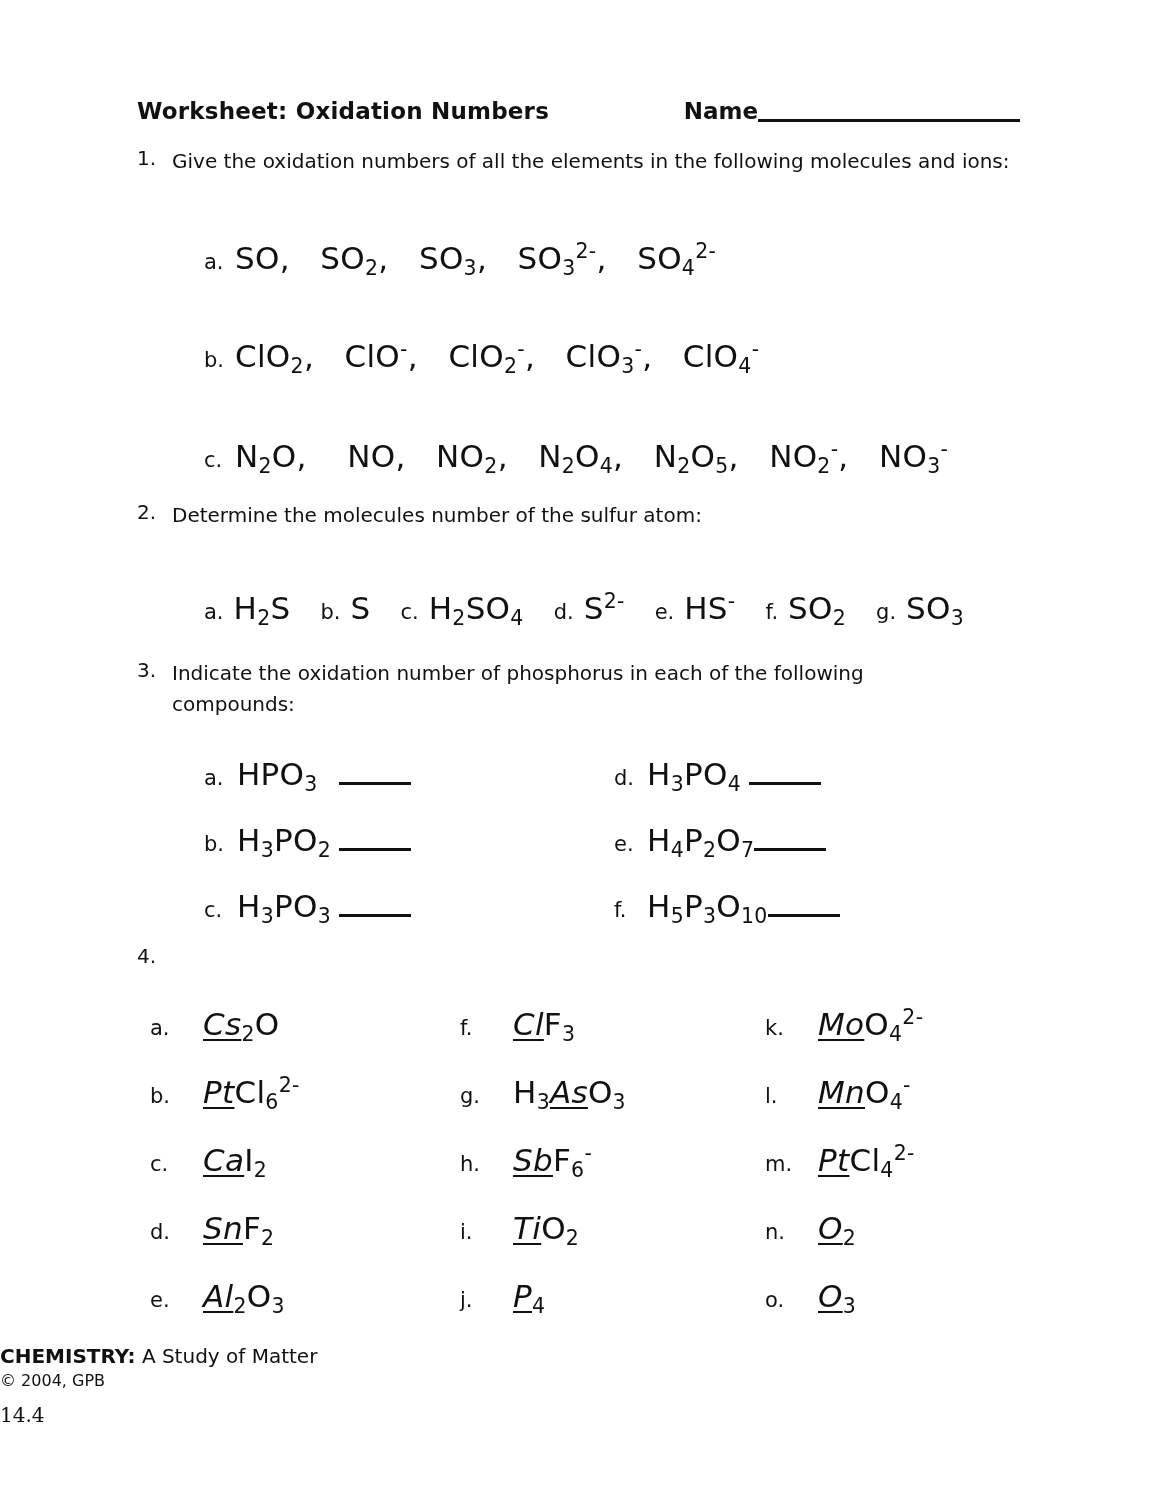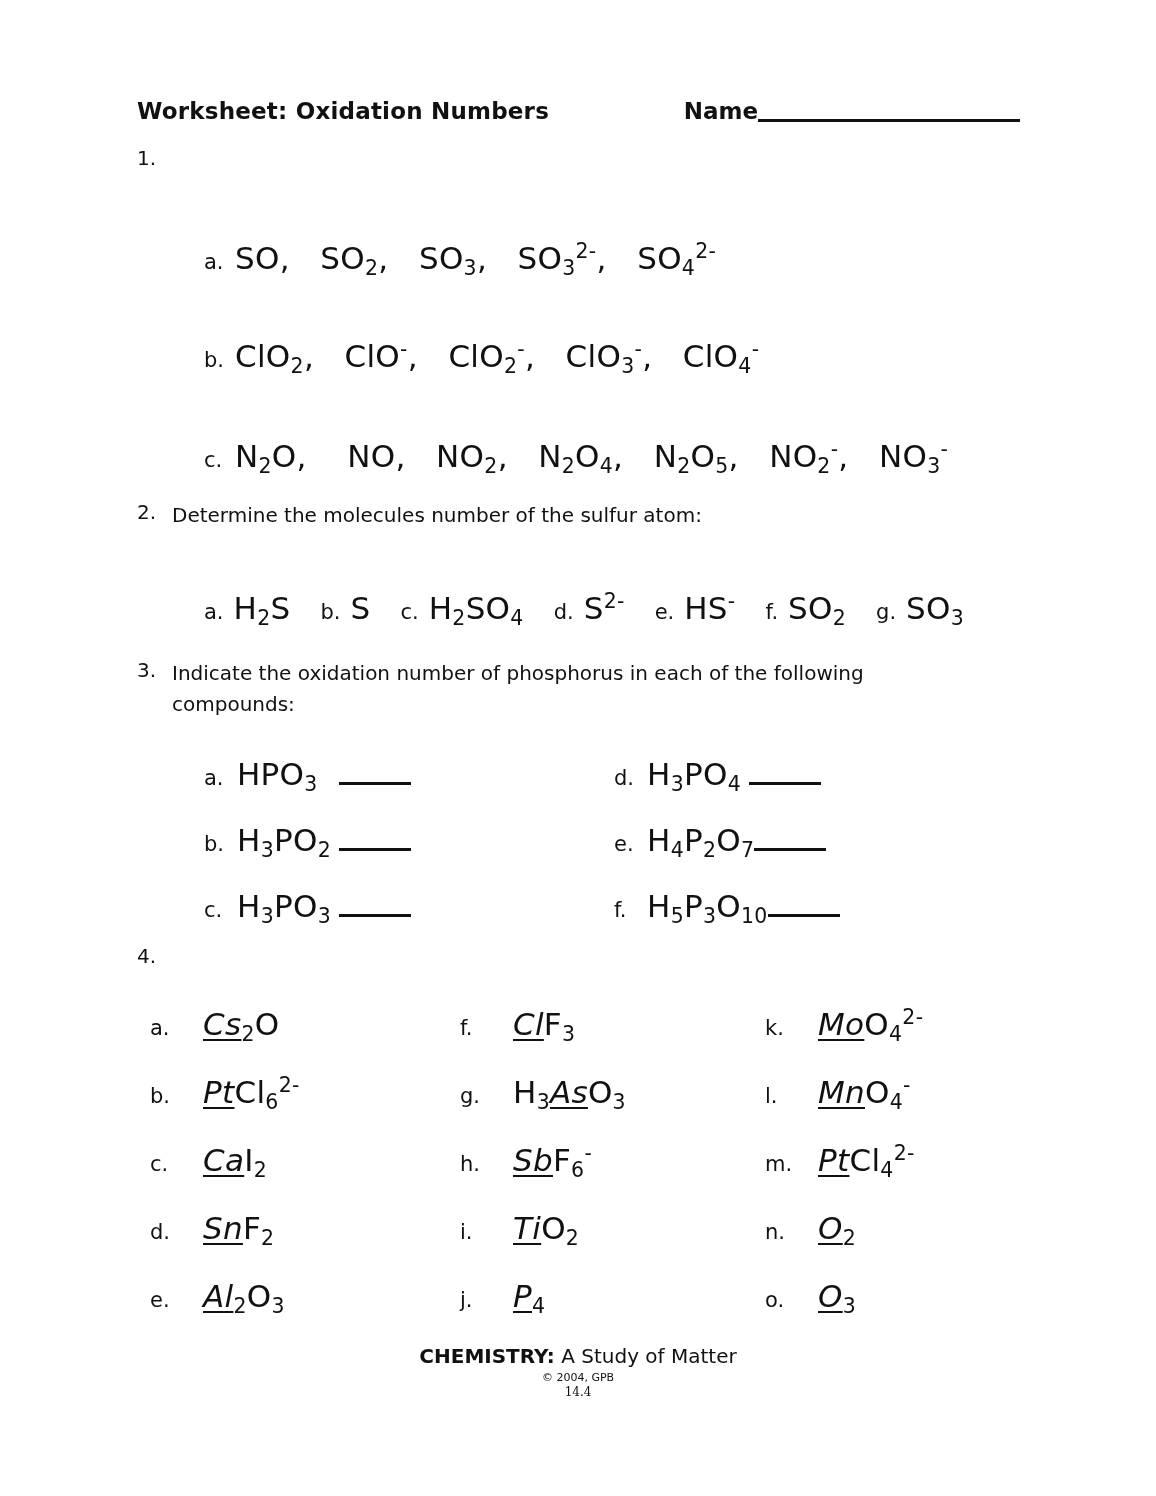--- a/index.html
+++ b/index.html
@@ -56,41 +56,42 @@
   .q3-cell .item-label { width:33px; }
   .q3-cell .formula { min-width:102px; }
   .blank { display:inline-block; width:72px; height:0; border-bottom:3px solid #111; flex:none; }
 
   .q4-head { top:944px; left:137px; width:1000px; }
   .q4-grid { top:1006px; left:150px; display:grid; grid-template-columns:310px 305px auto; row-gap:32px; }
   .q4-cell { display:flex; align-items:baseline; }
   .q4-cell .item-label { width:53px; }
 
   
-  .footer { top:1344px; left:0; width:100%; text-align:center; }
+  .footer { top:1344px; left:0; width:100%; }
   .footer-series { font-size:20px; }
   .fs-bold { font-weight:bold; }
-  .footer-copy { font-size:11px; margin-top:3px; }
-  .footer-page { font-family:"DejaVu Serif", serif; font-size:12px; margin-top:1px; }
+  .footer-copy { font-size:16px; margin-top:3px; }
+  .footer-page { font-family:"DejaVu Serif", serif; font-size:20px; margin-top:13px; }
 </style>
 </head>
 <body>
 
 <div class="page">
 
   <div class="header abs">
     <h1 class="title">Worksheet: Oxidation Numbers</h1>
     <div class="name-block">
       <span class="name-label">Name</span>
       <span class="name-line"></span>
     </div>
   </div>
 
   <div class="q-head abs q1-head">
     <span class="q-num">1.</span>
+    <p class="q-text">Give the oxidation numbers of all the elements in the following molecules and ions:</p>
   </div>
   <div class="row q1-row abs row-1a">
     <span class="item-label">a.</span>
     <span class="formula"><span>SO,   </span><span>SO</span><sub>2</sub><span>,   </span><span>SO</span><sub>3</sub><span>,   </span><span>SO</span><sub>3</sub><sup>2-</sup><span>,   </span><span>SO</span><sub>4</sub><sup>2-</sup></span>
   </div>
   <div class="row q1-row abs row-1b">
     <span class="item-label">b.</span>
     <span class="formula"><span>ClO</span><sub>2</sub><span>,   </span><span>ClO</span><sup>-</sup><span>,   </span><span>ClO</span><sub>2</sub><sup>-</sup><span>,   </span><span>ClO</span><sub>3</sub><sup>-</sup><span>,   </span><span>ClO</span><sub>4</sub><sup>-</sup></span>
   </div>
   <div class="row q1-row abs row-1c">

